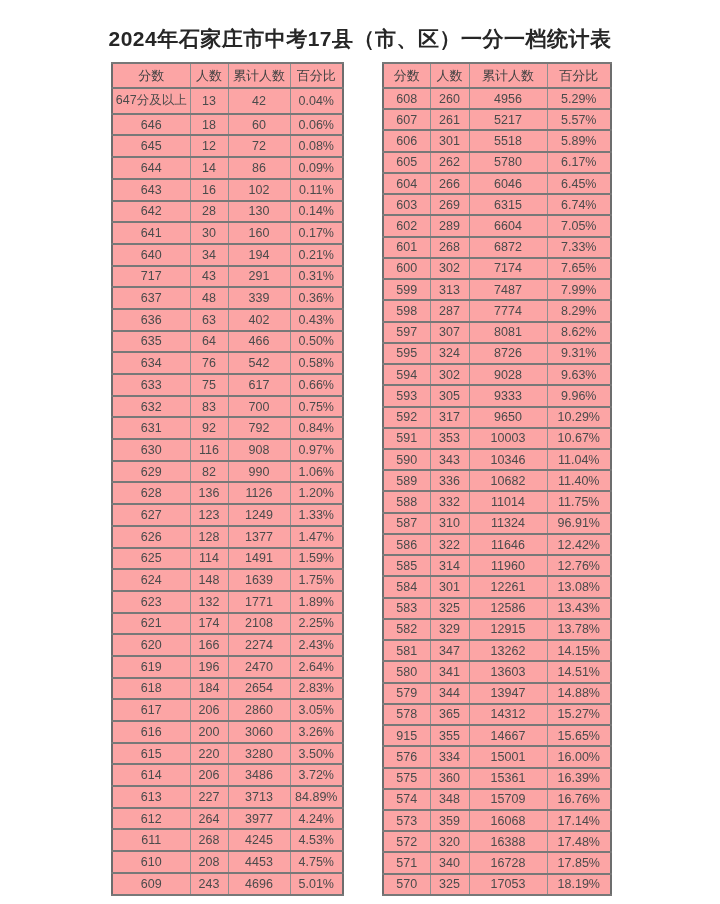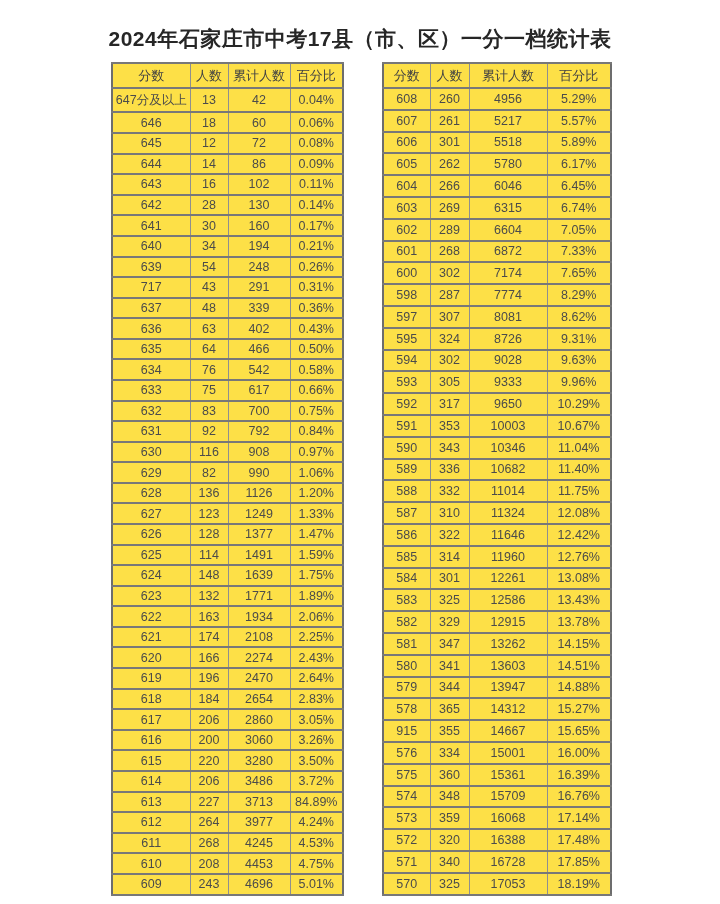--- a/index.html
+++ b/index.html
@@ -24,21 +24,21 @@
     color: #262626;
     letter-spacing: 0.5px;
   }
   table.sheet-table {
     position: absolute;
     top: 62px;
     height: 834px;
     border-collapse: collapse;
     table-layout: fixed;
     border: 2px solid #6d6d6d;
-    background: #fde047;
+    background: #fca5a5;
   }
   #table-left  { left: 111px; width: 231px; }
   #table-right { left: 382px; width: 228px; }
   .sheet-table th, .sheet-table td {
     border-left: 1px solid #8f8f8f;
     border-right: 1px solid #8f8f8f;
     border-top: 2px solid #787878;
     border-bottom: 2px solid #787878;
     text-align: center;
     vertical-align: middle;
@@ -129,26 +129,20 @@
           <td>160</td>
           <td>0.17%</td>
         </tr>
         <tr>
           <td>640</td>
           <td>34</td>
           <td>194</td>
           <td>0.21%</td>
         </tr>
         <tr>
-          <td>639</td>
-          <td>54</td>
-          <td>248</td>
-          <td>0.26%</td>
-        </tr>
-        <tr>
           <td>717</td>
           <td>43</td>
           <td>291</td>
           <td>0.31%</td>
         </tr>
         <tr>
           <td>637</td>
           <td>48</td>
           <td>339</td>
           <td>0.36%</td>
@@ -229,26 +223,20 @@
           <td>624</td>
           <td>148</td>
           <td>1639</td>
           <td>1.75%</td>
         </tr>
         <tr>
           <td>623</td>
           <td>132</td>
           <td>1771</td>
           <td>1.89%</td>
-        </tr>
-        <tr>
-          <td>622</td>
-          <td>163</td>
-          <td>1934</td>
-          <td>2.06%</td>
         </tr>
         <tr>
           <td>621</td>
           <td>174</td>
           <td>2108</td>
           <td>2.25%</td>
         </tr>
         <tr>
           <td>620</td>
           <td>166</td>
@@ -388,20 +376,26 @@
           <td>6872</td>
           <td>7.33%</td>
         </tr>
         <tr>
           <td>600</td>
           <td>302</td>
           <td>7174</td>
           <td>7.65%</td>
         </tr>
         <tr>
+          <td>599</td>
+          <td>313</td>
+          <td>7487</td>
+          <td>7.99%</td>
+        </tr>
+        <tr>
           <td>598</td>
           <td>287</td>
           <td>7774</td>
           <td>8.29%</td>
         </tr>
         <tr>
           <td>597</td>
           <td>307</td>
           <td>8081</td>
           <td>8.62%</td>
@@ -451,21 +445,21 @@
         <tr>
           <td>588</td>
           <td>332</td>
           <td>11014</td>
           <td>11.75%</td>
         </tr>
         <tr>
           <td>587</td>
           <td>310</td>
           <td>11324</td>
-          <td>12.08%</td>
+          <td>96.91%</td>
         </tr>
         <tr>
           <td>586</td>
           <td>322</td>
           <td>11646</td>
           <td>12.42%</td>
         </tr>
         <tr>
           <td>585</td>
           <td>314</td>

